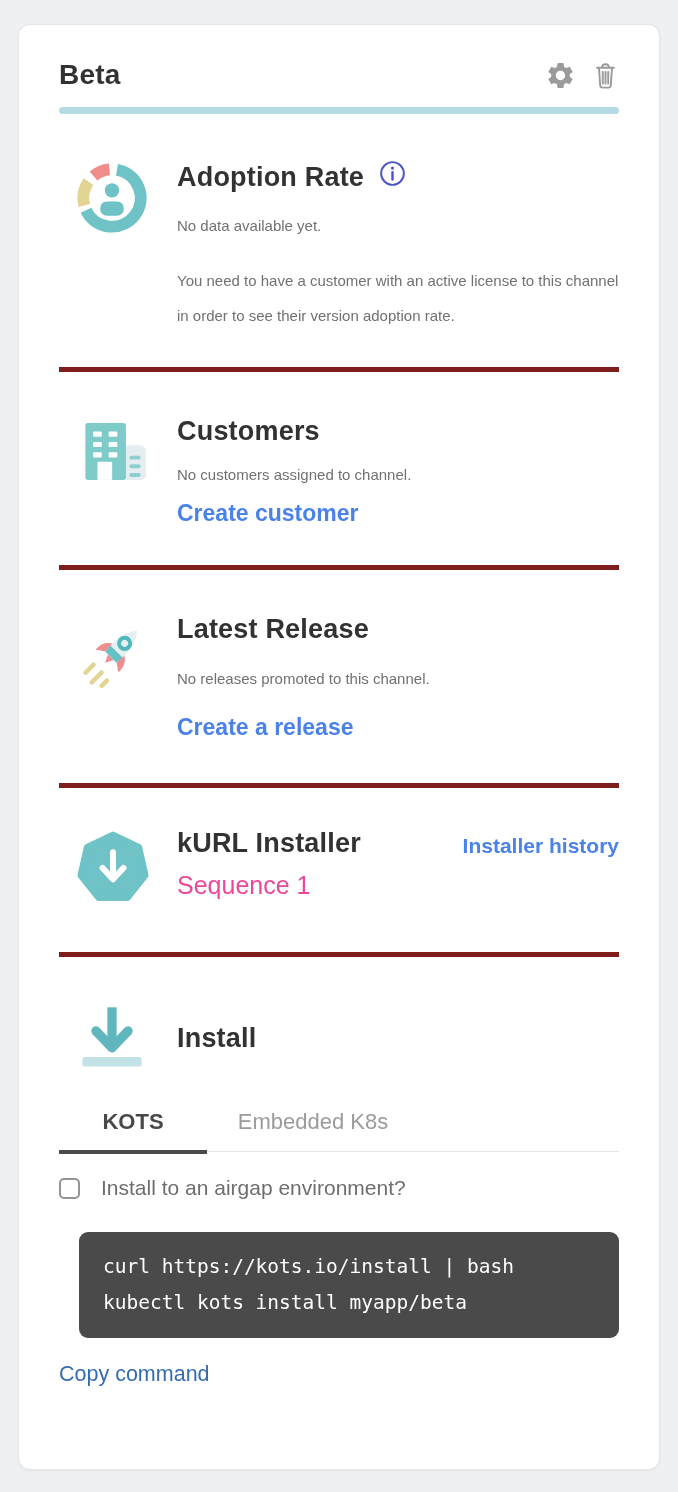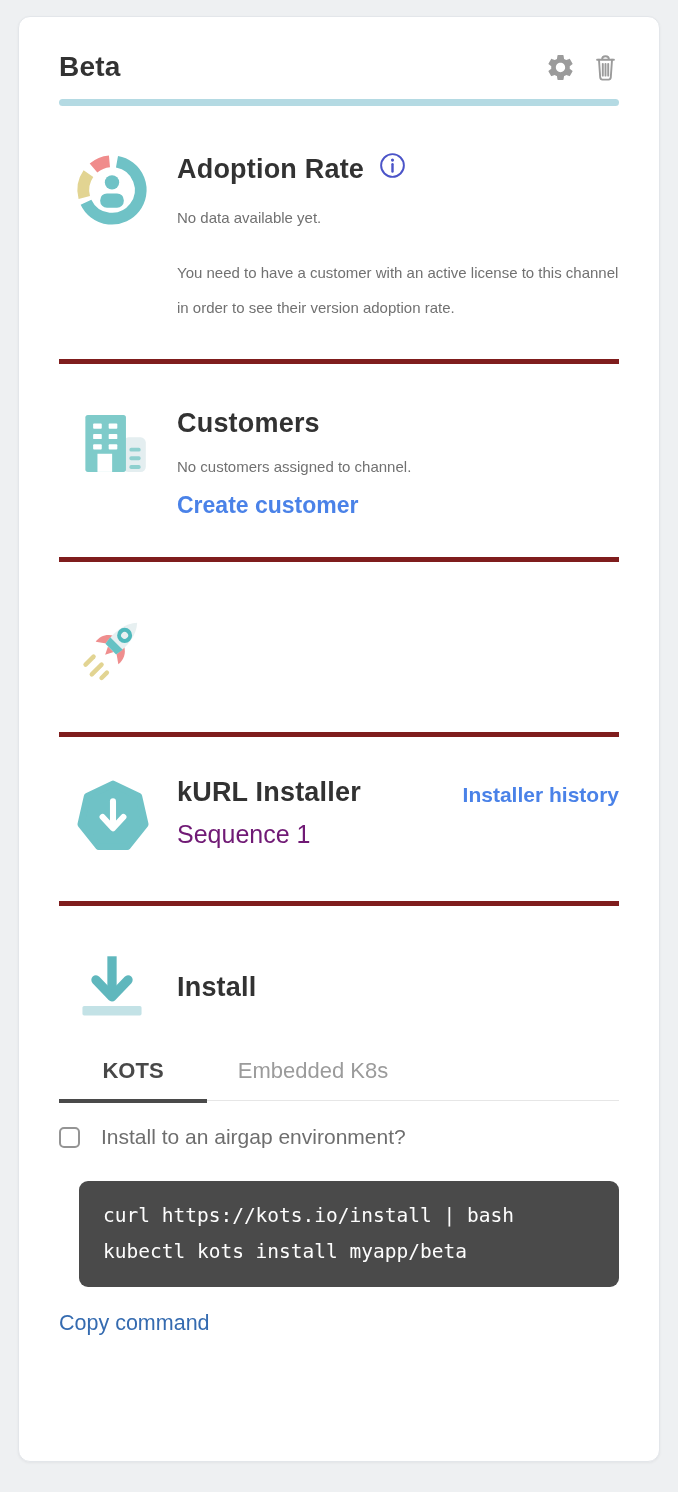--- a/index.html
+++ b/index.html
@@ -3,21 +3,21 @@
 <meta charset="utf-8">
 <style>
   html,body{margin:0;padding:0;}
   body{
     width:678px;height:1492px;
     background:#eef0f2;
     font-family:"Liberation Sans", sans-serif;
     position:relative;
   }
   .card{
-    position:absolute;left:18px;top:16px;
+    position:absolute;left:18px;top:24px;
     width:642px;height:1446px;
     background:#ffffff;
     border:1px solid #e3e6ea;
     border-radius:12px;
     box-shadow:0 1px 3px rgba(0,0,0,.05);
     box-sizing:border-box;
     padding:0 40px;
     overflow:hidden;
   }
   
@@ -38,21 +38,21 @@
   .sec-install{padding:36px 0 0;border-bottom:none;display:block;}
 
   h2.sec-title{margin:0;font-size:27px;font-weight:700;color:#323232;letter-spacing:.2px;display:flex;align-items:center;gap:15px;}
   .muted{margin:0;font-size:15px;color:#717171;line-height:35px;}
   .lead{margin-top:14px;}
   .para{margin-top:20px;max-width:458px;}
   .blue-link{color:#4a82e8;font-weight:700;font-size:23px;text-decoration:none;display:inline-block;cursor:pointer;}
   .cust-link{margin-top:8px;}
   .rel-link{margin-top:18px;}
   .kurl-body{display:flex;justify-content:space-between;align-items:flex-start;}
-  .sequence{margin-top:12px;font-size:25px;color:#701a75;}
+  .sequence{margin-top:12px;font-size:25px;color:#ec4899;}
   .history-link{font-size:21px;margin-top:6px;}
 
   
   .install-head{display:flex;align-items:center;}
   .tabs{display:flex;margin-top:26px;border-bottom:1px solid #e6e6e6;}
   .tab{box-sizing:border-box;text-align:center;font-size:22px;color:#9b9b9b;
        padding-bottom:15px;border-bottom:4px solid transparent;margin-bottom:-3px;cursor:pointer;}
   .tab-kots{width:148px;}
   .tab-embedded{width:212px;}
   .tab-helm{width:168px;}
@@ -164,20 +164,27 @@
           <path d="M-10,6 L10,6 L8.5,15 L-8.5,15 Z" fill="#66c2c4"></path>
           <circle cx="0" cy="-7" r="6.2" fill="#e7f0f1" stroke="#4fb9bc" stroke-width="4.5"></circle>
         </g>
         <g stroke="#e2d492" stroke-width="5" stroke-linecap="round">
           <line x1="13" y1="66" x2="22" y2="57"></line>
           <line x1="20" y1="77" x2="31" y2="66"></line>
           <line x1="31" y1="81" x2="37" y2="75"></line>
         </g>
       </svg>
     </div>
+    <div class="section-body">
+      <h2 class="sec-title">
+          <span>Latest Release</span>
+        </h2>
+      <p class="muted" style="margin-top:16px;">No releases promoted to this channel.</p>
+      <a class="blue-link rel-link">Create a release</a>
+    </div>
   </div>
 
   <div class="section sec-kurl">
     <div class="section-icon">
       <svg width="78" height="80" viewBox="0 0 90 90" fill="none">
         <polygon points="45,7 74.7,21.3 82,53.5 61.5,79.2 28.5,79.2 8,53.5 15.3,21.3" fill="#6fc2c6" stroke="#6fc2c6" stroke-width="8" stroke-linejoin="round"></polygon>
         <line x1="45" y1="27" x2="45" y2="54" stroke="#ffffff" stroke-width="7" stroke-linecap="round"></line>
         <polyline points="33,45 45,58 57,45" stroke="#ffffff" stroke-width="7" stroke-linecap="round" stroke-linejoin="round" fill="none"></polyline>
       </svg>
     </div>

